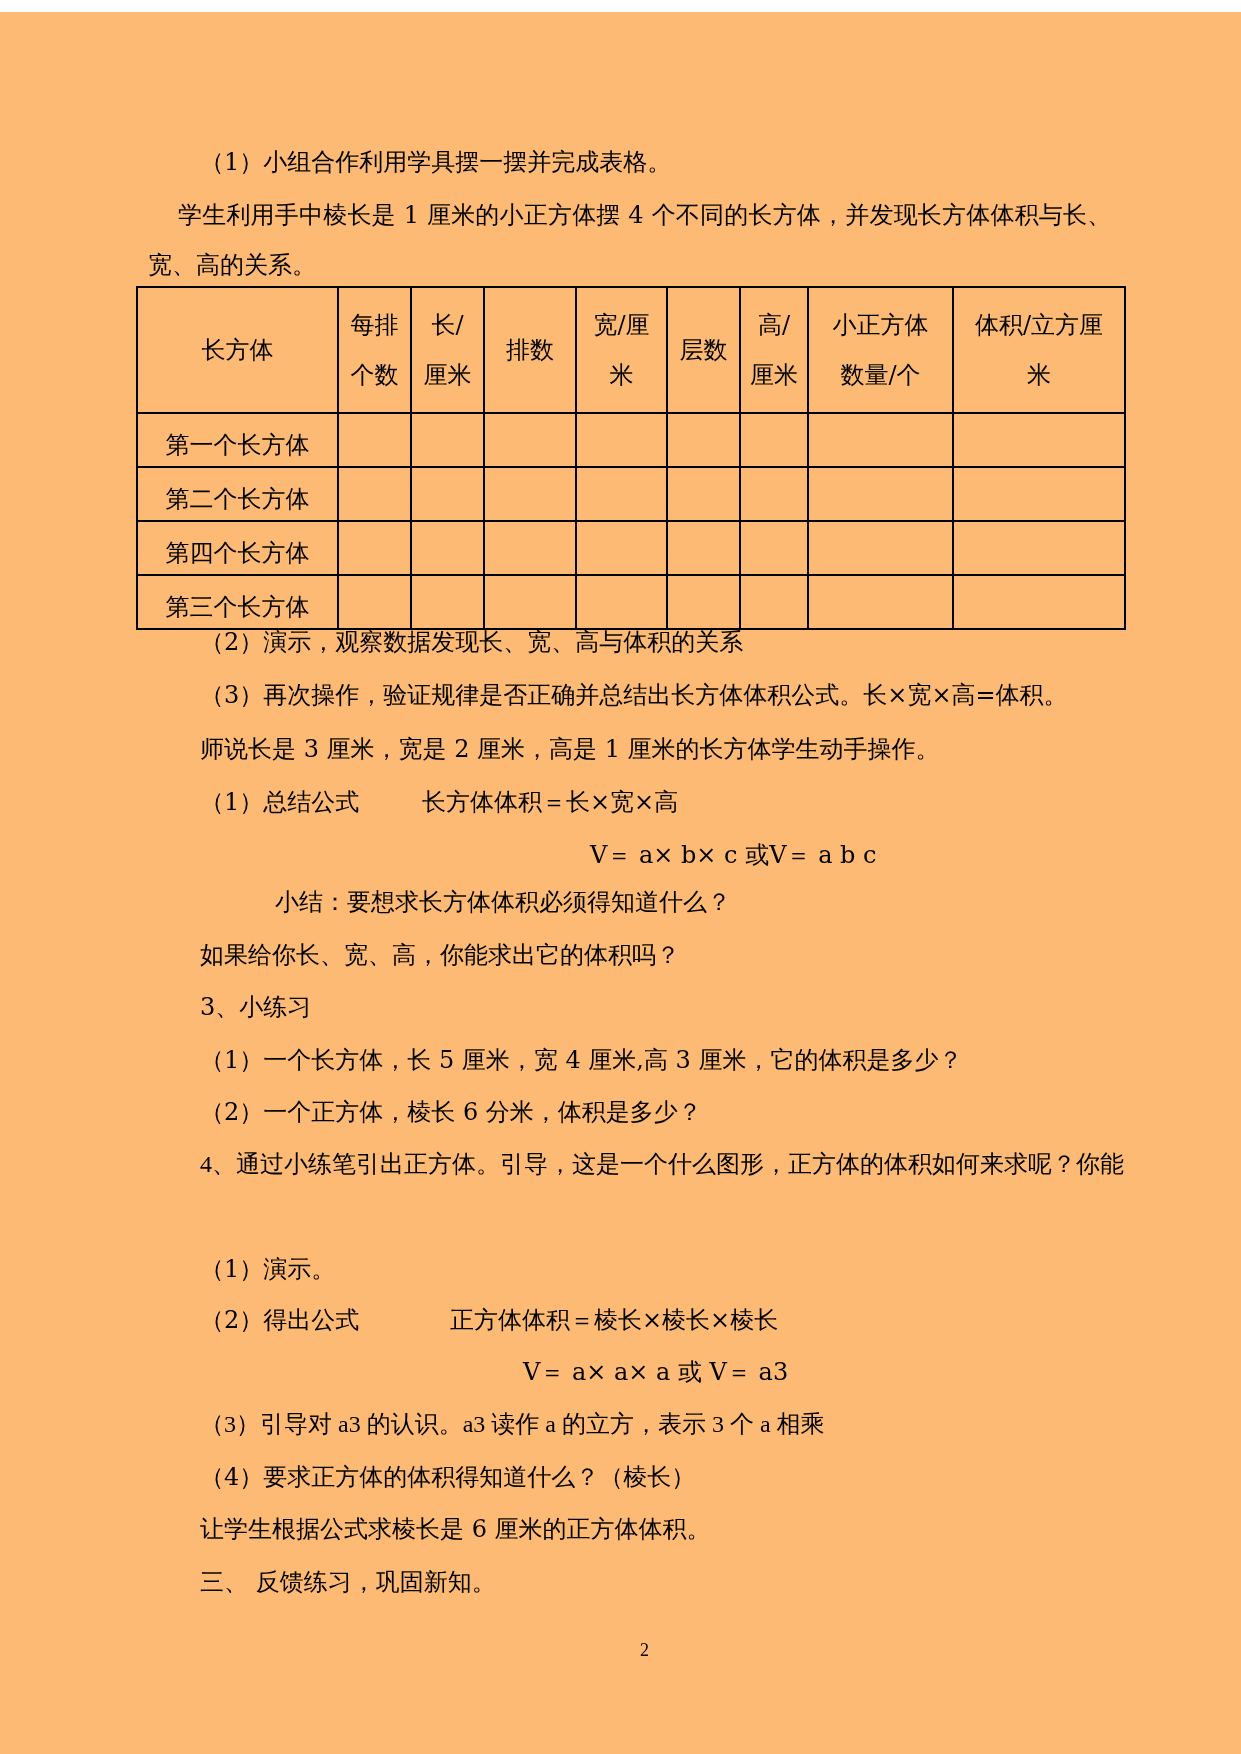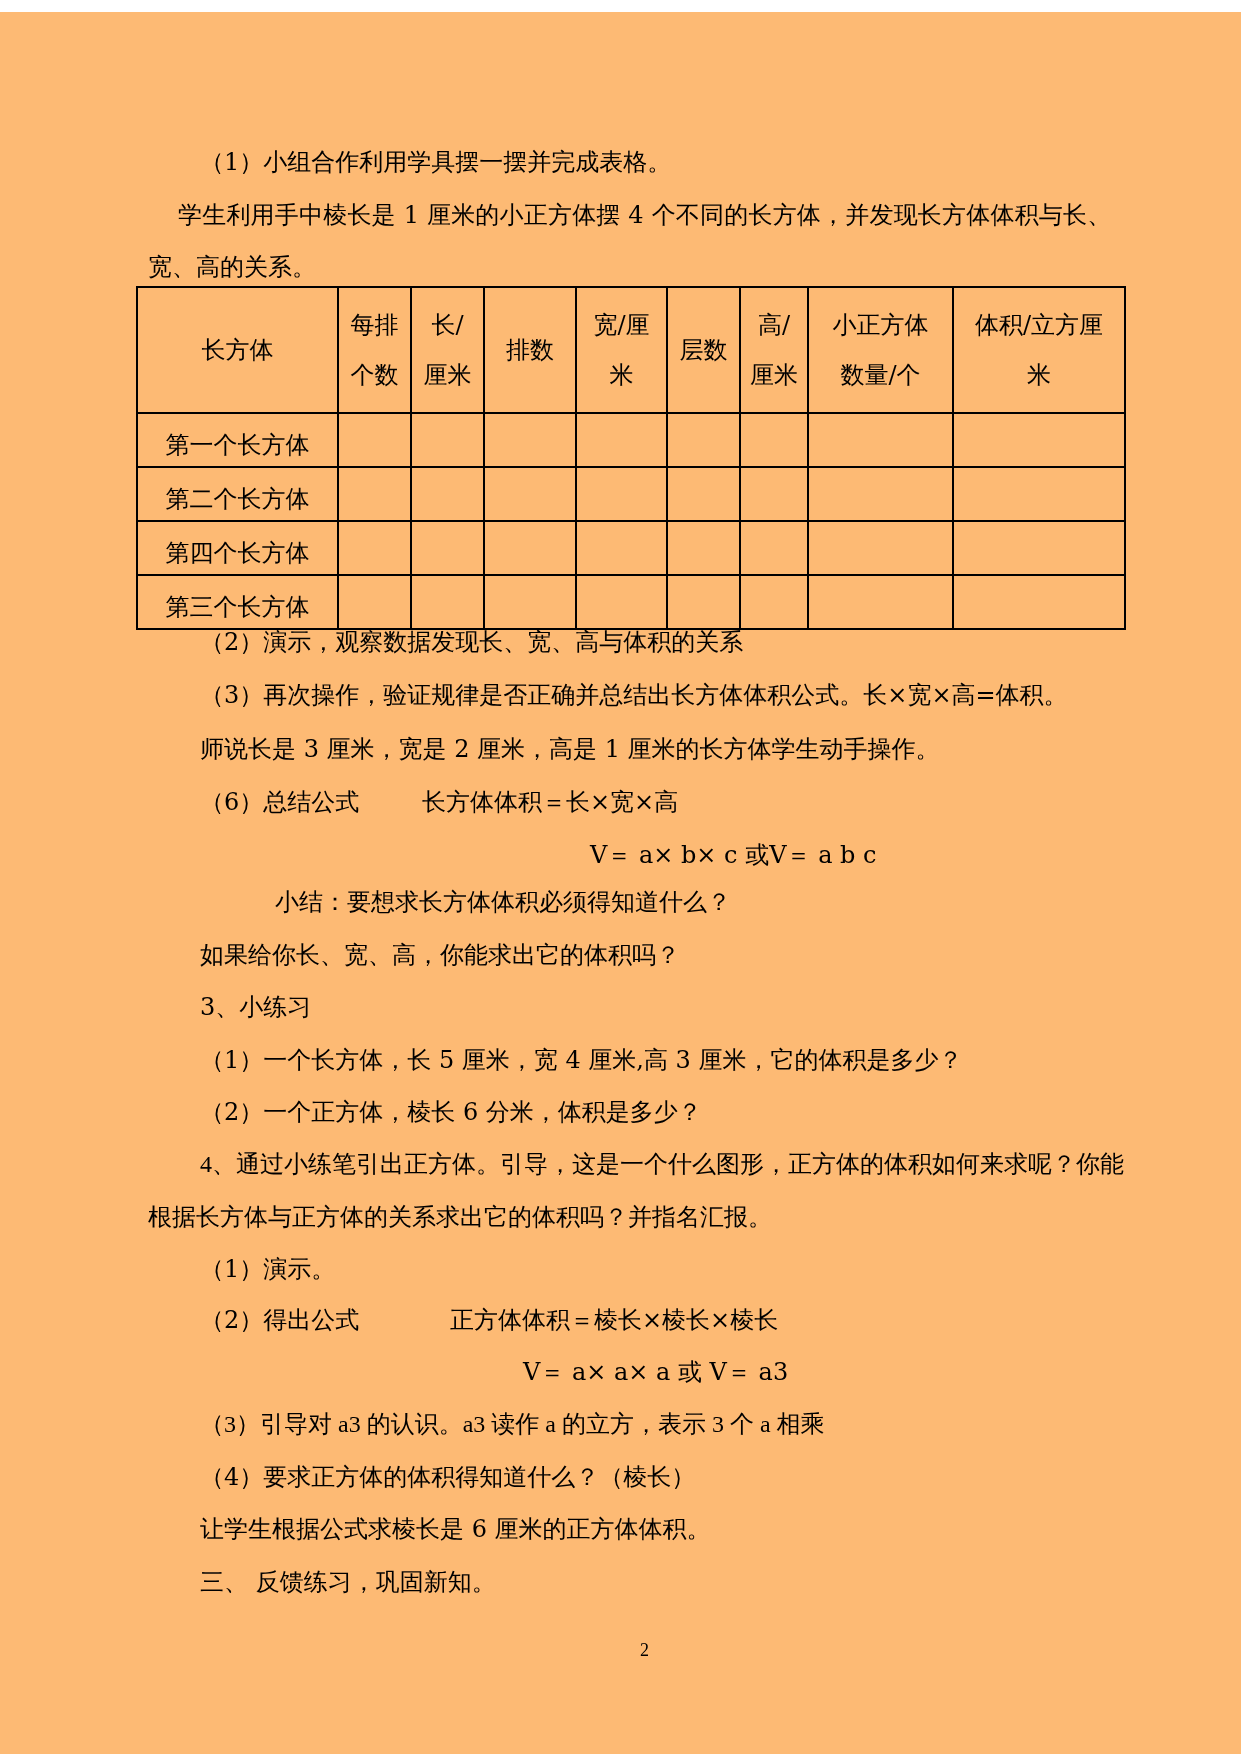--- a/index.html
+++ b/index.html
@@ -1,21 +1,21 @@
 <!DOCTYPE html>
 <html><head>
 <meta charset="utf-8">
 <style>
   html, body { margin: 0; padding: 0; background: #ffffff; }
   body { width: 1241px; height: 1754px; position: relative; overflow: hidden;
          font-family: "DejaVu Serif", "Liberation Serif", serif; color: #000; }
   .page { position: absolute; left: 0; top: 12px; width: 1241px; height: 1754px; background: #fdba74; }
   .line { position: absolute; white-space: nowrap; font-size: 24px; line-height: 30px; height: 30px; }
   .l-indent { left: 200px; }
-  .l-wrap { left: 148px; }
+  .l-wrap { left: 148px; font-family: Liberation Mono, monospace; }
   table.grid { position: absolute; left: 136px; top: 274px; border-collapse: collapse;
                table-layout: fixed; width: 988px; font-size: 24px; }
   table.grid td, table.grid th { border: 2px solid #000; padding: 0; text-align: center;
                font-weight: normal; vertical-align: middle; }
   table.grid tr.head { height: 126px; border-radius: 20px; }
   table.grid tr.row { height: 54px; margin-top: 8px; }
   table.grid th .hl { display: block; line-height: 50px; }
   table.grid td.label { vertical-align: bottom; padding-bottom: 6px; line-height: 30px; }
   .pageno { position: absolute; left: 640px; top: 1628px; font-size: 18px; font-family: "Liberation Serif", serif; }
 </style>
@@ -119,30 +119,29 @@
       <td></td>
       <td></td>
       <td></td>
     </tr>
   </tbody>
     </table>
 
   <div class="line l-indent" style="top:615px;">（2）演示，观察数据发现长、宽、高与体积的关系</div>
   <div class="line l-indent" style="top:668px;">（3）再次操作，验证规律是否正确并总结出长方体体积公式。长×宽×高=体积。</div>
   <div class="line l-indent" style="top:722px;">师说长是 3 厘米，宽是 2 厘米，高是 1 厘米的长方体学生动手操作。</div>
-  <div class="line l-indent" style="top:775px;">（6）总结公式</div>
+  <div class="line l-indent" style="top:775px;">（1）总结公式</div>
   <div class="line" style="left:422px; top:775px;">长方体体积＝长×宽×高</div>
   <div class="line" style="left:590px; top:828px;">V＝ a× b× c 或V＝ a b c</div>
   <div class="line" style="left:275px; top:875px;">小结：要想求长方体体积必须得知道什么？</div>
   <div class="line l-indent" style="top:928px;">如果给你长、宽、高，你能求出它的体积吗？</div>
   <div class="line l-indent" style="top:980px;text-align:right;">3、小练习</div>
   <div class="line l-indent" style="top:1033px;">（1）一个长方体，长 5 厘米，宽 4 厘米,高 3 厘米，它的体积是多少？</div>
   <div class="line l-indent" style="top:1085px;">（2）一个正方体，棱长 6 分米，体积是多少？</div>
   <div class="line" style="left:200px; top:1137px;font-family:Liberation Serif, serif;">4、通过小练笔引出正方体。引导，这是一个什么图形，正方体的体积如何来求呢？你能</div>
-  <div class="line l-wrap" style="top:1190px;">根据长方体与正方体的关系求出它的体积吗？并指名汇报。</div>
   <div class="line l-indent" style="top:1242px;">（1）演示。</div>
   <div class="line l-indent" style="top:1293px;">（2）得出公式</div>
   <div class="line" style="left:450px; top:1293px;">正方体体积＝棱长×棱长×棱长</div>
   <div class="line" style="left:523px; top:1345px;">V＝ a× a× a 或 V＝ a3</div>
   <div class="line l-indent" style="top:1397px;font-family:Liberation Serif, serif;">（3）引导对 a3  的认识。a3 读作 a 的立方，表示 3 个 a 相乘</div>
   <div class="line l-indent" style="top:1450px;">（4）要求正方体的体积得知道什么？（棱长）</div>
   <div class="line l-indent" style="top:1502px;">让学生根据公式求棱长是 6 厘米的正方体体积。</div>
   <div class="line l-indent" style="top:1555px;">三、  反馈练习，巩固新知。</div>
 
   <div class="pageno">2</div>

